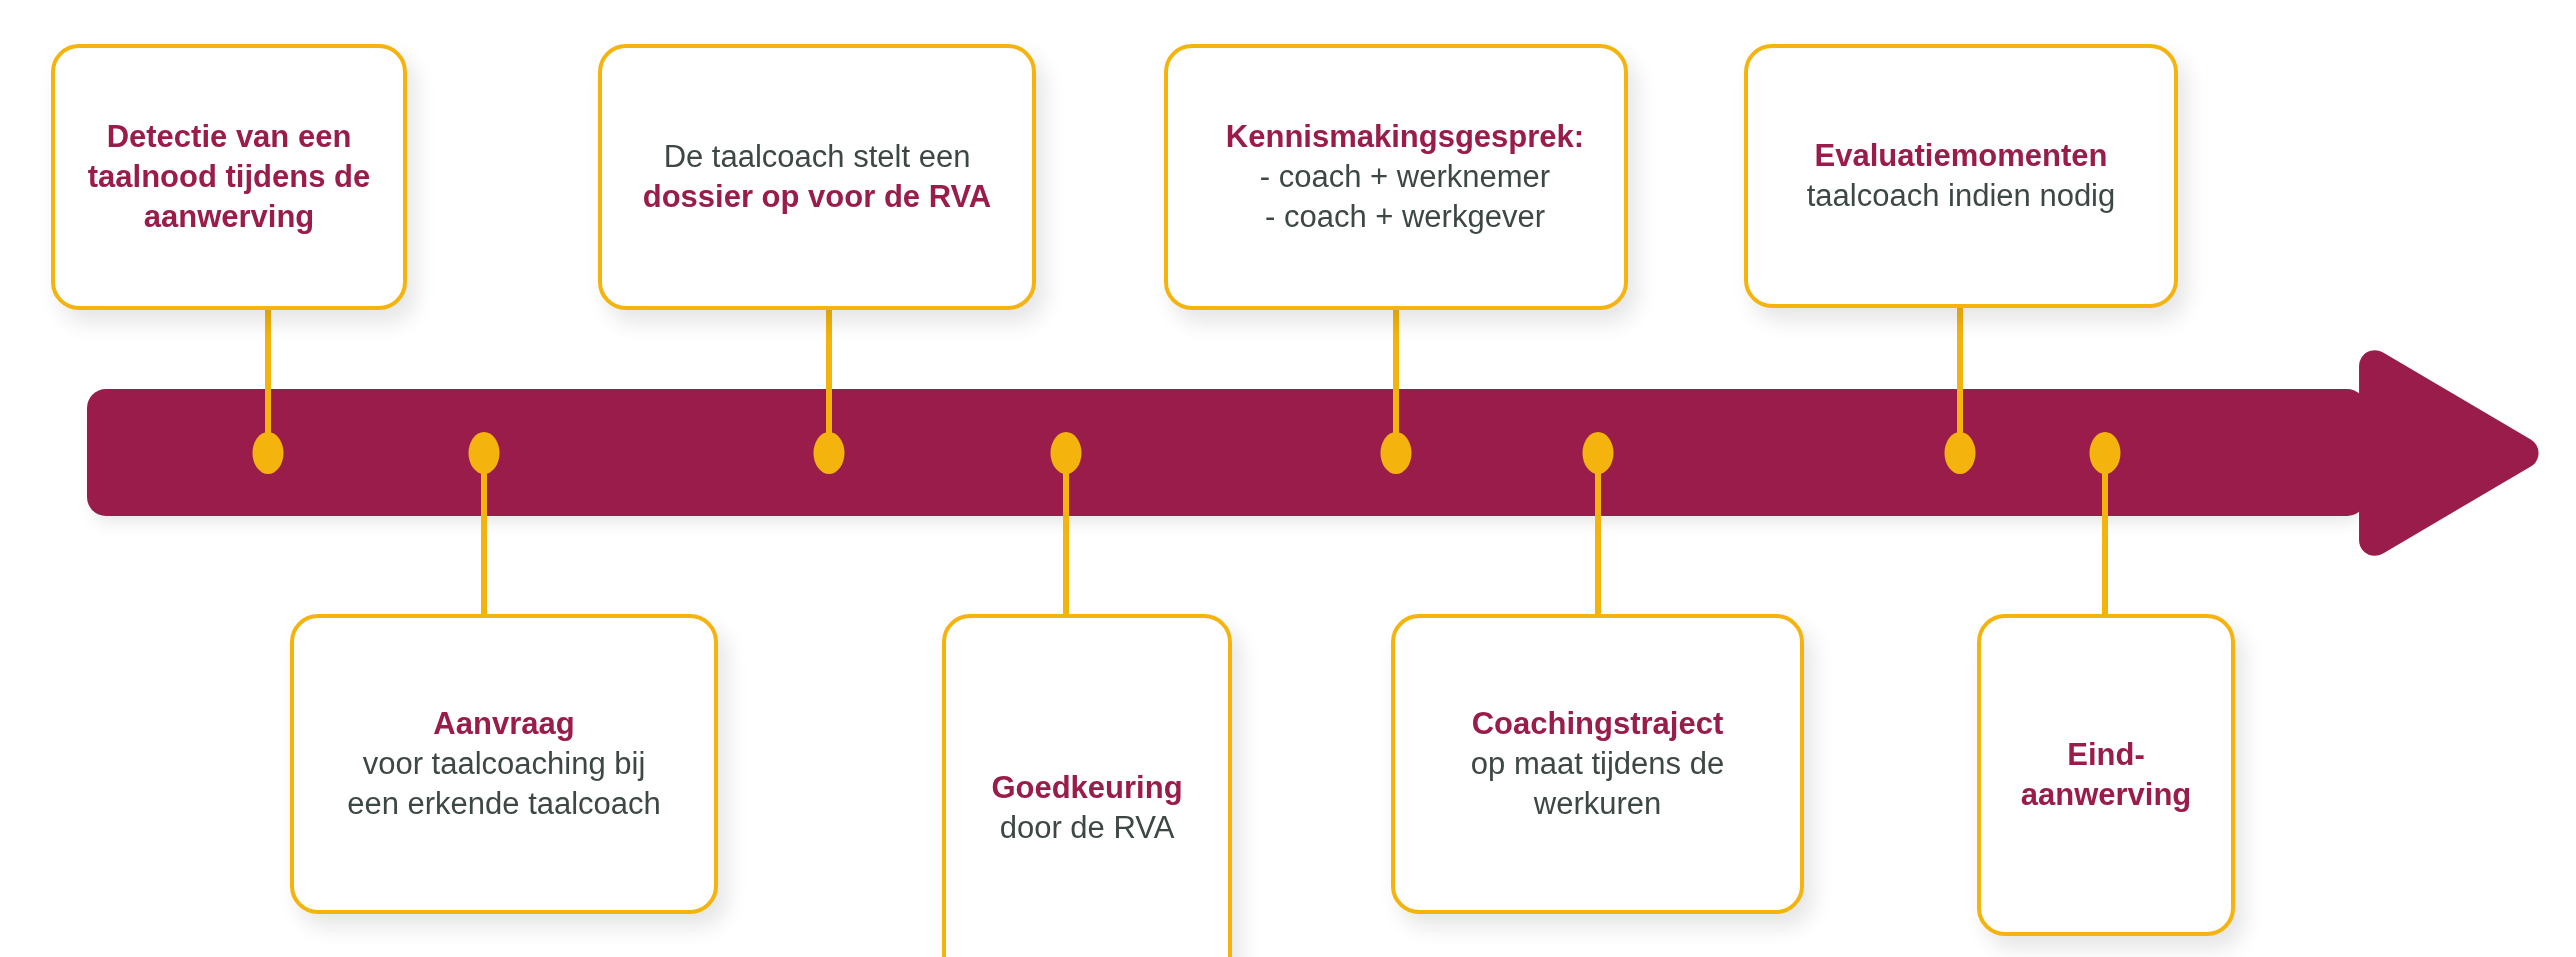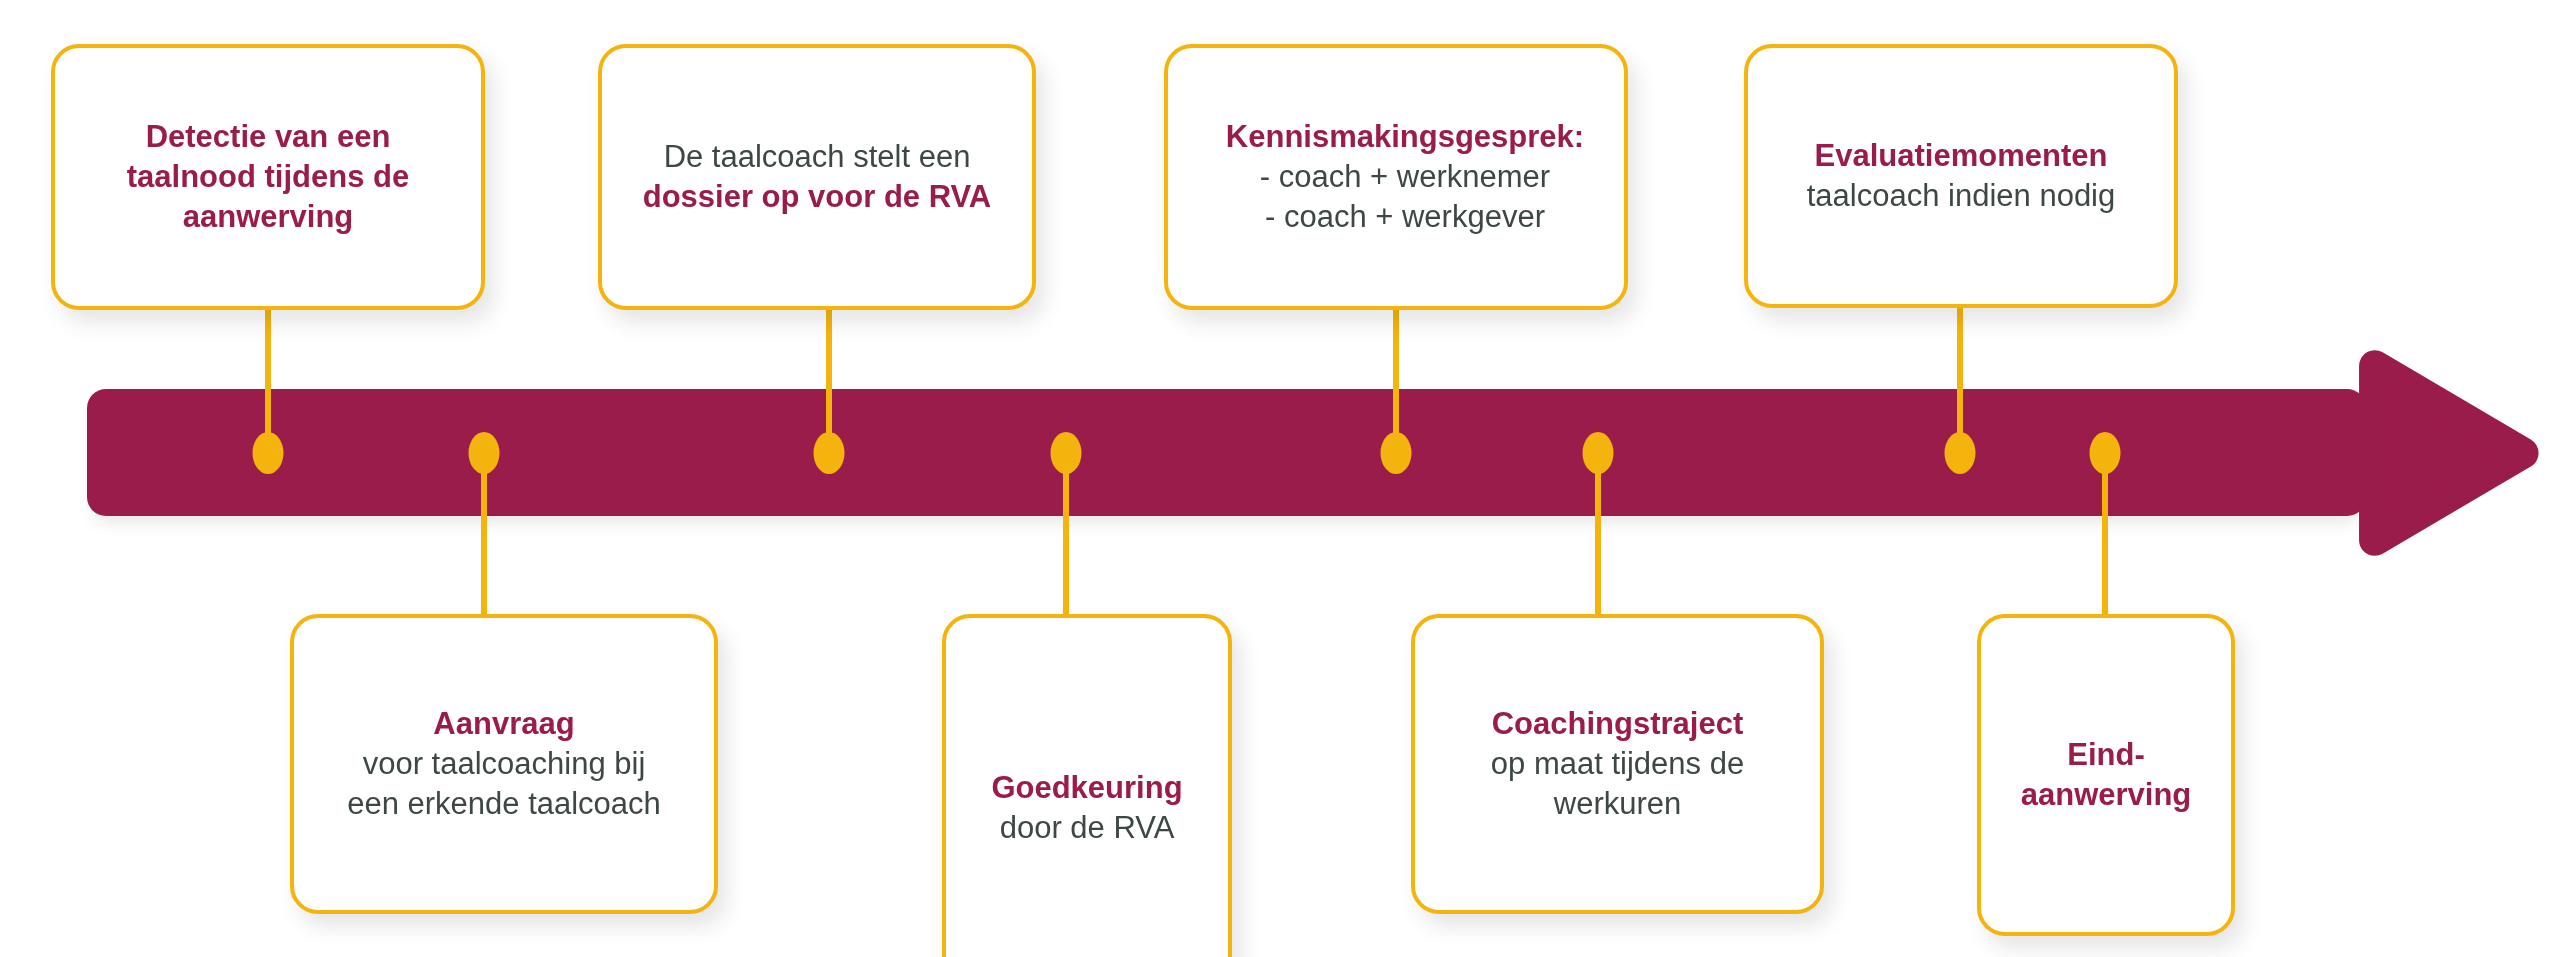--- a/index.html
+++ b/index.html
@@ -91,21 +91,21 @@
 
   <div class="dot" style="left:268px; top:453px;"></div>
   <div class="dot" style="left:484px; top:453px;"></div>
   <div class="dot" style="left:829px; top:453px;"></div>
   <div class="dot" style="left:1066px; top:453px;"></div>
   <div class="dot" style="left:1396px; top:453px;"></div>
   <div class="dot" style="left:1598px; top:453px;"></div>
   <div class="dot" style="left:1960px; top:453px;"></div>
   <div class="dot" style="left:2105px; top:453px;"></div>
 
-  <div class="box" style="left:51px; top:44px; width:434px; height:266px;">
+  <div class="box" style="left:51px; top:44px; width:356px; height:266px;">
     <div class="line" data-bold="true">Detectie van een</div>
     <div class="line" data-bold="true">taalnood tijdens de</div>
     <div class="line" data-bold="true">aanwerving</div>
   </div>
 
   <div class="box" style="left:270px; top:614px; width:428px; height:300px;margin-left:20px;">
     <div class="line" data-bold="true">Aanvraag</div>
     <div class="line" data-bold="false">voor taalcoaching bij</div>
     <div class="line" data-bold="false">een erkende taalcoach</div>
   </div>
@@ -119,21 +119,21 @@
     <div class="line" data-bold="true">Goedkeuring</div>
     <div class="line" data-bold="false">door de RVA</div>
   </div>
 
   <div class="box" style="left:1164px; top:44px; width:464px; height:266px;padding-left:18px;">
     <div class="line" data-bold="true">Kennismakingsgesprek:</div>
     <div class="line" data-bold="false">- coach + werknemer</div>
     <div class="line" data-bold="false">- coach + werkgever</div>
   </div>
 
-  <div class="box" style="left:1391px; top:614px; width:413px; height:300px;margin-left:20px;">
+  <div class="box" style="left:1391px; top:614px; width:413px; height:300px;">
     <div class="line" data-bold="true">Coachingstraject</div>
     <div class="line" data-bold="false">op maat tijdens de</div>
     <div class="line" data-bold="false">werkuren</div>
   </div>
 
   <div class="box" style="left:1744px; top:44px; width:434px; height:264px;">
     <div class="line" data-bold="true">Evaluatiemomenten</div>
     <div class="line" data-bold="false">taalcoach indien nodig</div>
   </div>
 

